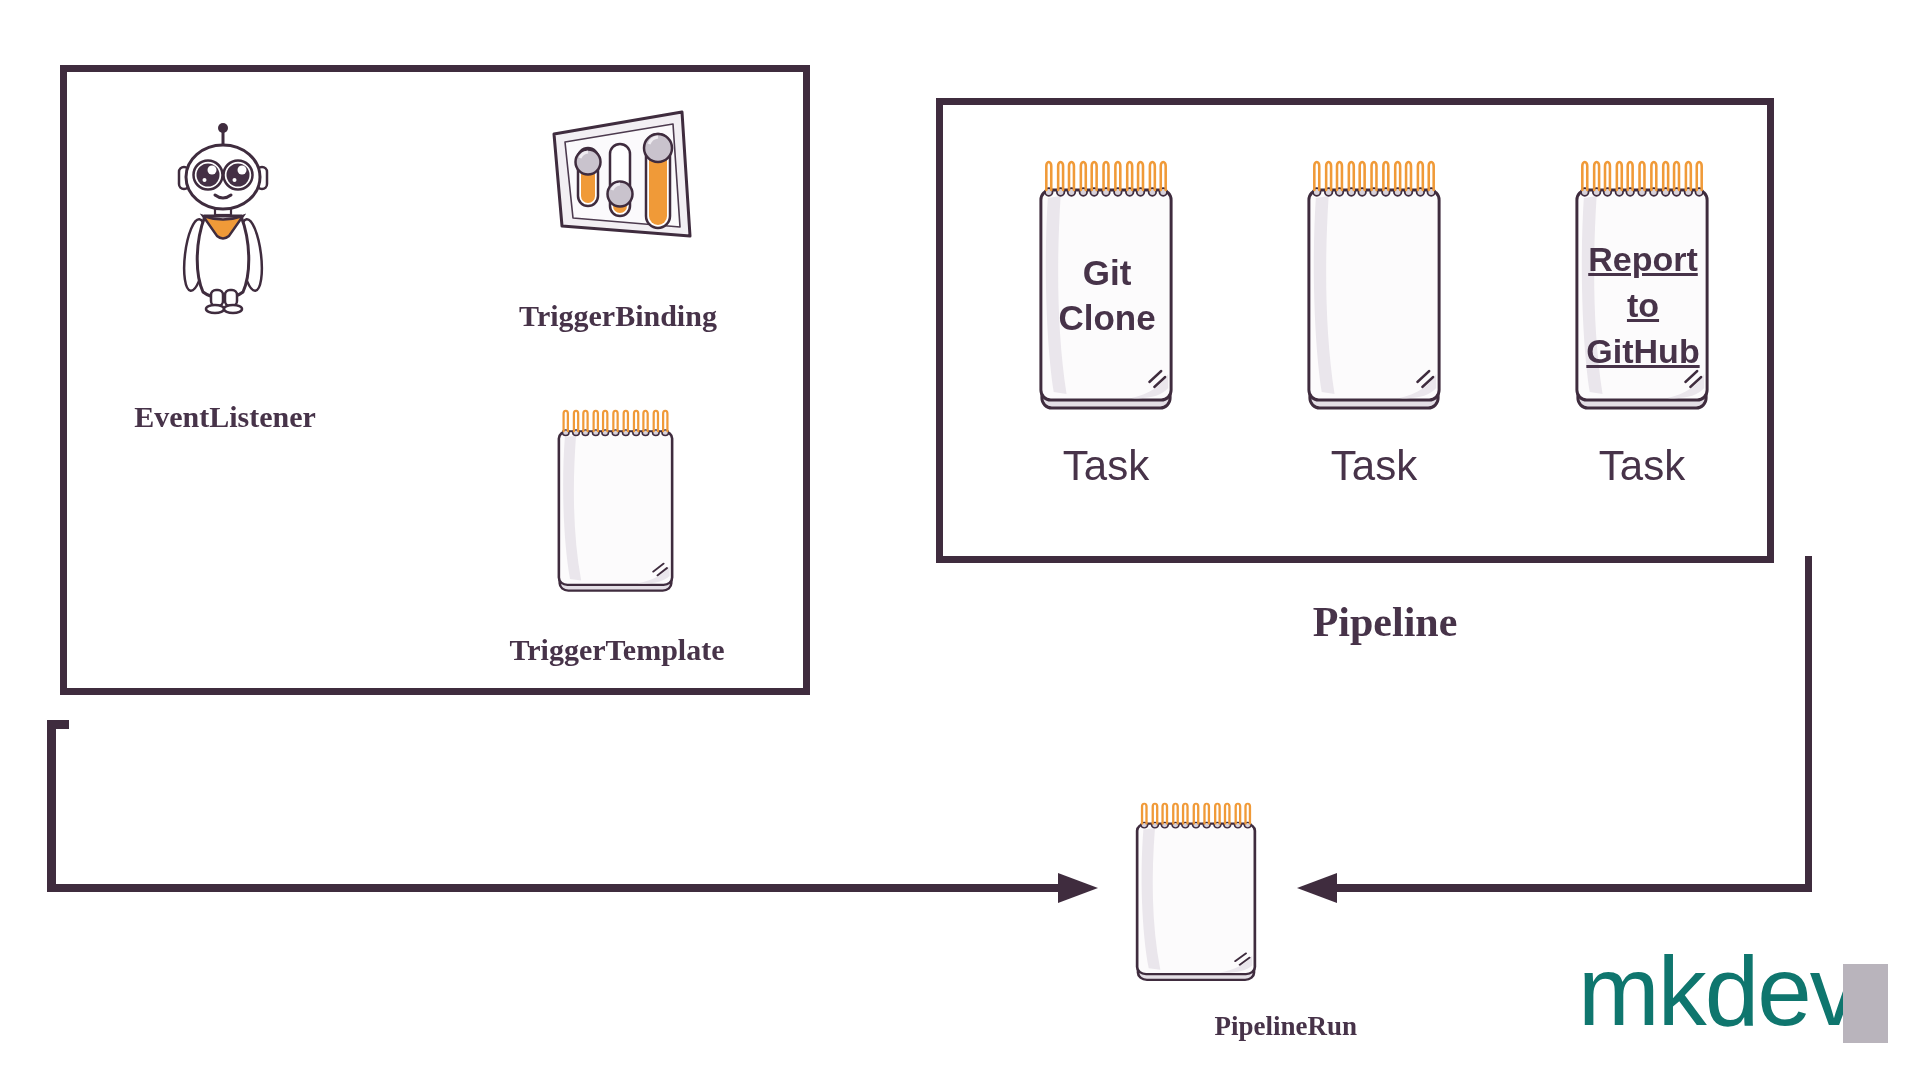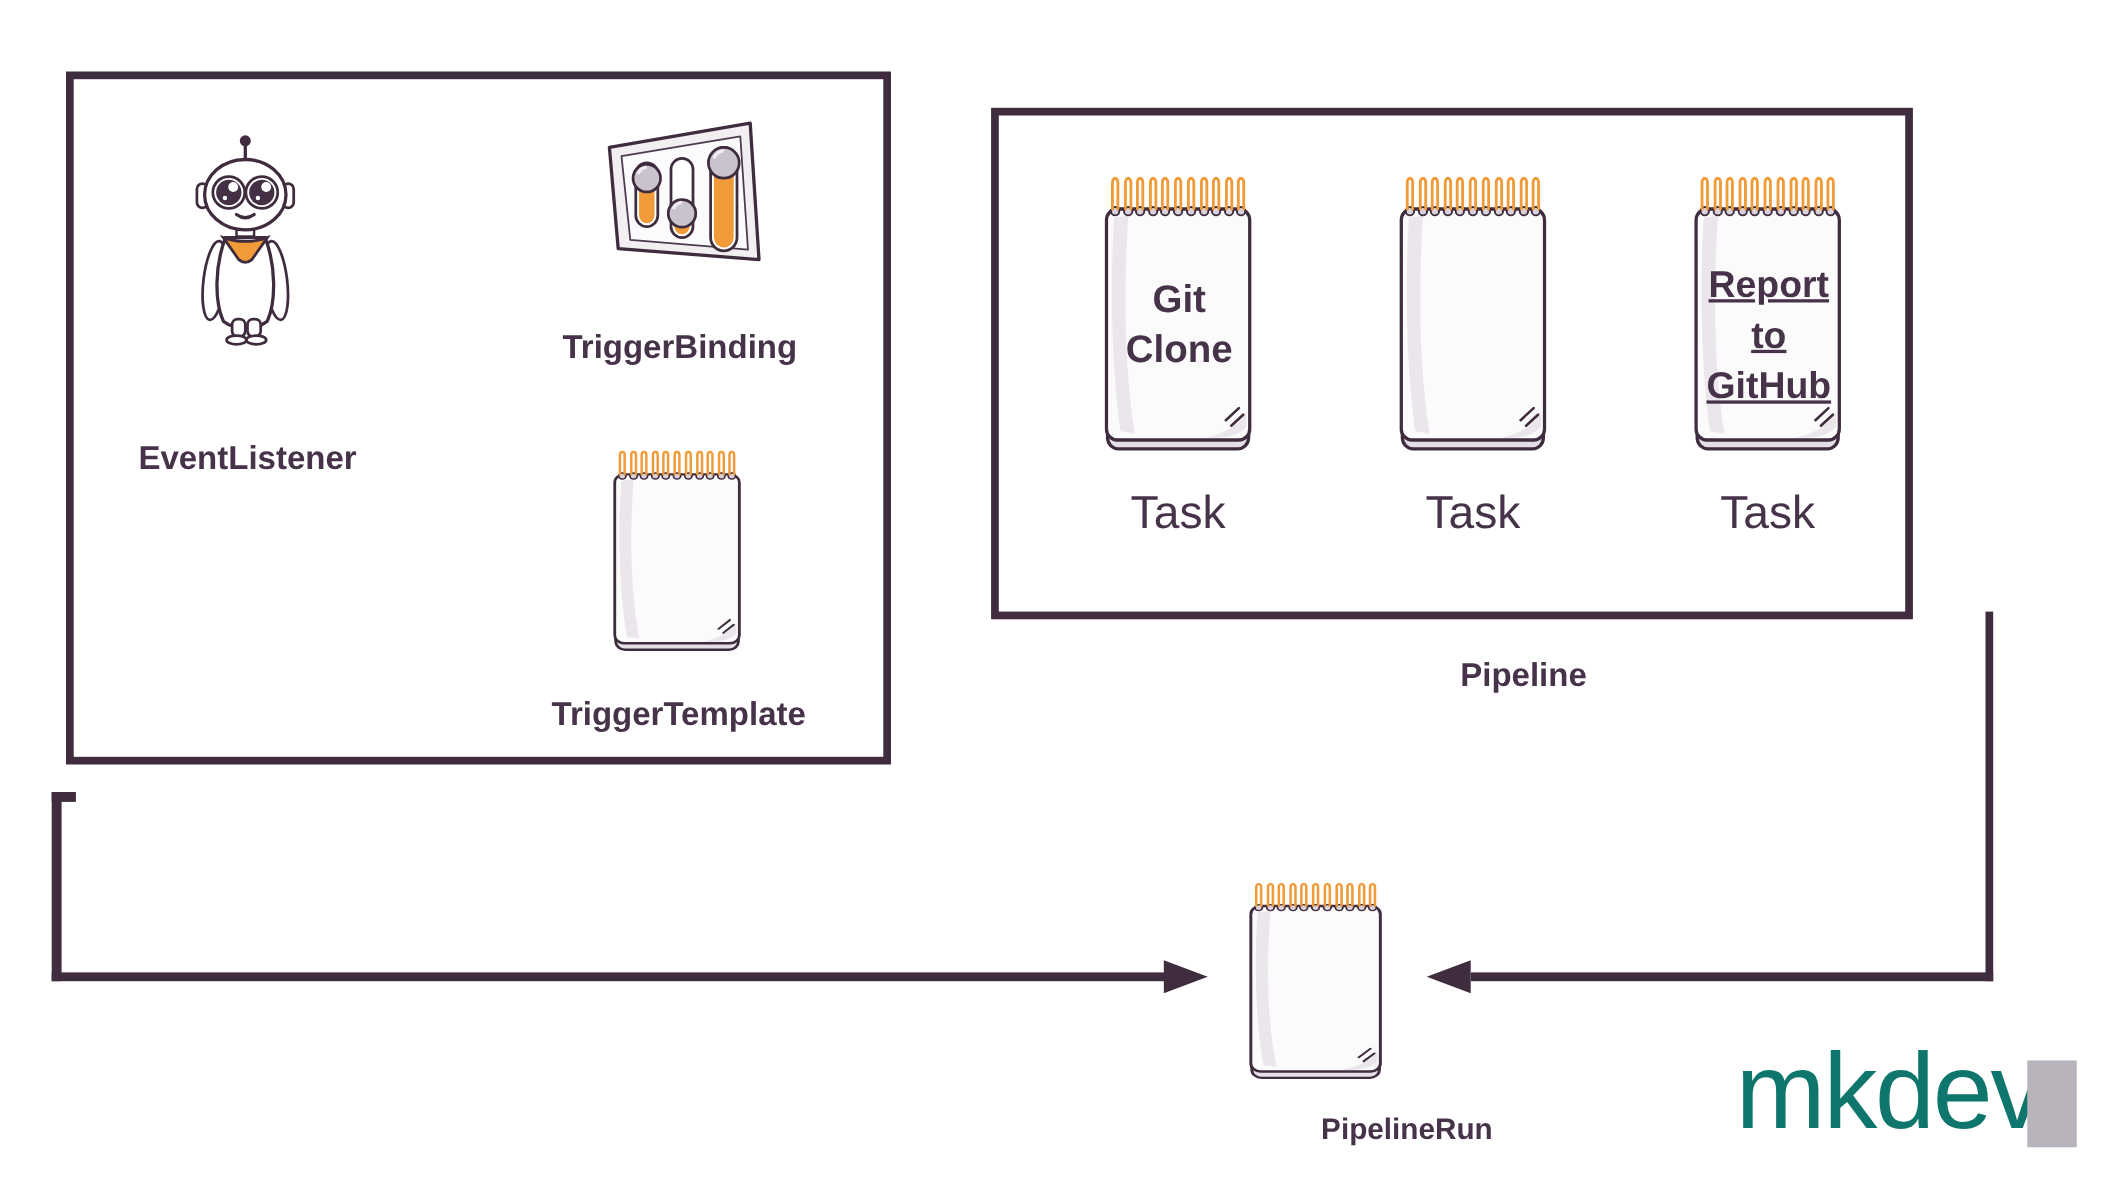--- a/index.html
+++ b/index.html
@@ -12,25 +12,25 @@
     --logo-gray:#b9b4bc;
   }
   html,body{margin:0;padding:0;background:#fff;}
   .stage{
     position:relative;width:1920px;height:1080px;background:#fff;overflow:hidden;
     font-family:"Liberation Sans",sans-serif;color:var(--text);
   }
   .abs{position:absolute;}
   .box{position:absolute;border:7px solid var(--ink);box-sizing:border-box;background:transparent;}
   .automation-box{left:60px;top:65px;width:750px;height:630px;}
-  .pipeline-box{left:901px;top:98px;width:838px;height:465px;}
-  .lbl{position:absolute;text-align:center;font-weight:bold;color:var(--text);line-height:1.15;}
+  .pipeline-box{left:936px;top:98px;width:838px;height:465px;}
+  .lbl{position:absolute;text-align:center;font-weight:bold;color:var(--text);line-height:1.15;font-family:Liberation Serif, serif;}
   .lbl-item{font-size:30px;}
   .lbl-title{font-size:39px;}
-  .pipeline-title{font-size:30px;}
+  .pipeline-title{font-size:42px;}
   .task-label{display:block;margin-top:24px;font-size:42px;font-weight:normal;color:var(--text);}
   .task-group{position:absolute;width:146px;top:45px;text-align:center;}
   .task-group svg.notepad{display:block;width:146px;height:268px;}
   .task-name{position:absolute;left:4px;right:2px;text-align:center;font-weight:bold;color:var(--text);}
   .task-name.two{top:100px;font-size:35px;line-height:45px;}
   .task-name.three{top:86px;font-size:34px;line-height:46px;text-decoration:underline;}
   .line{position:absolute;background:var(--ink);}
   .arrowhead{position:absolute;width:0;height:0;}
   .arrowhead.point-right{border-top:15px solid transparent;border-bottom:15px solid transparent;border-left:40px solid var(--ink);}
   .arrowhead.point-left{border-top:15px solid transparent;border-bottom:15px solid transparent;border-right:40px solid var(--ink);}

